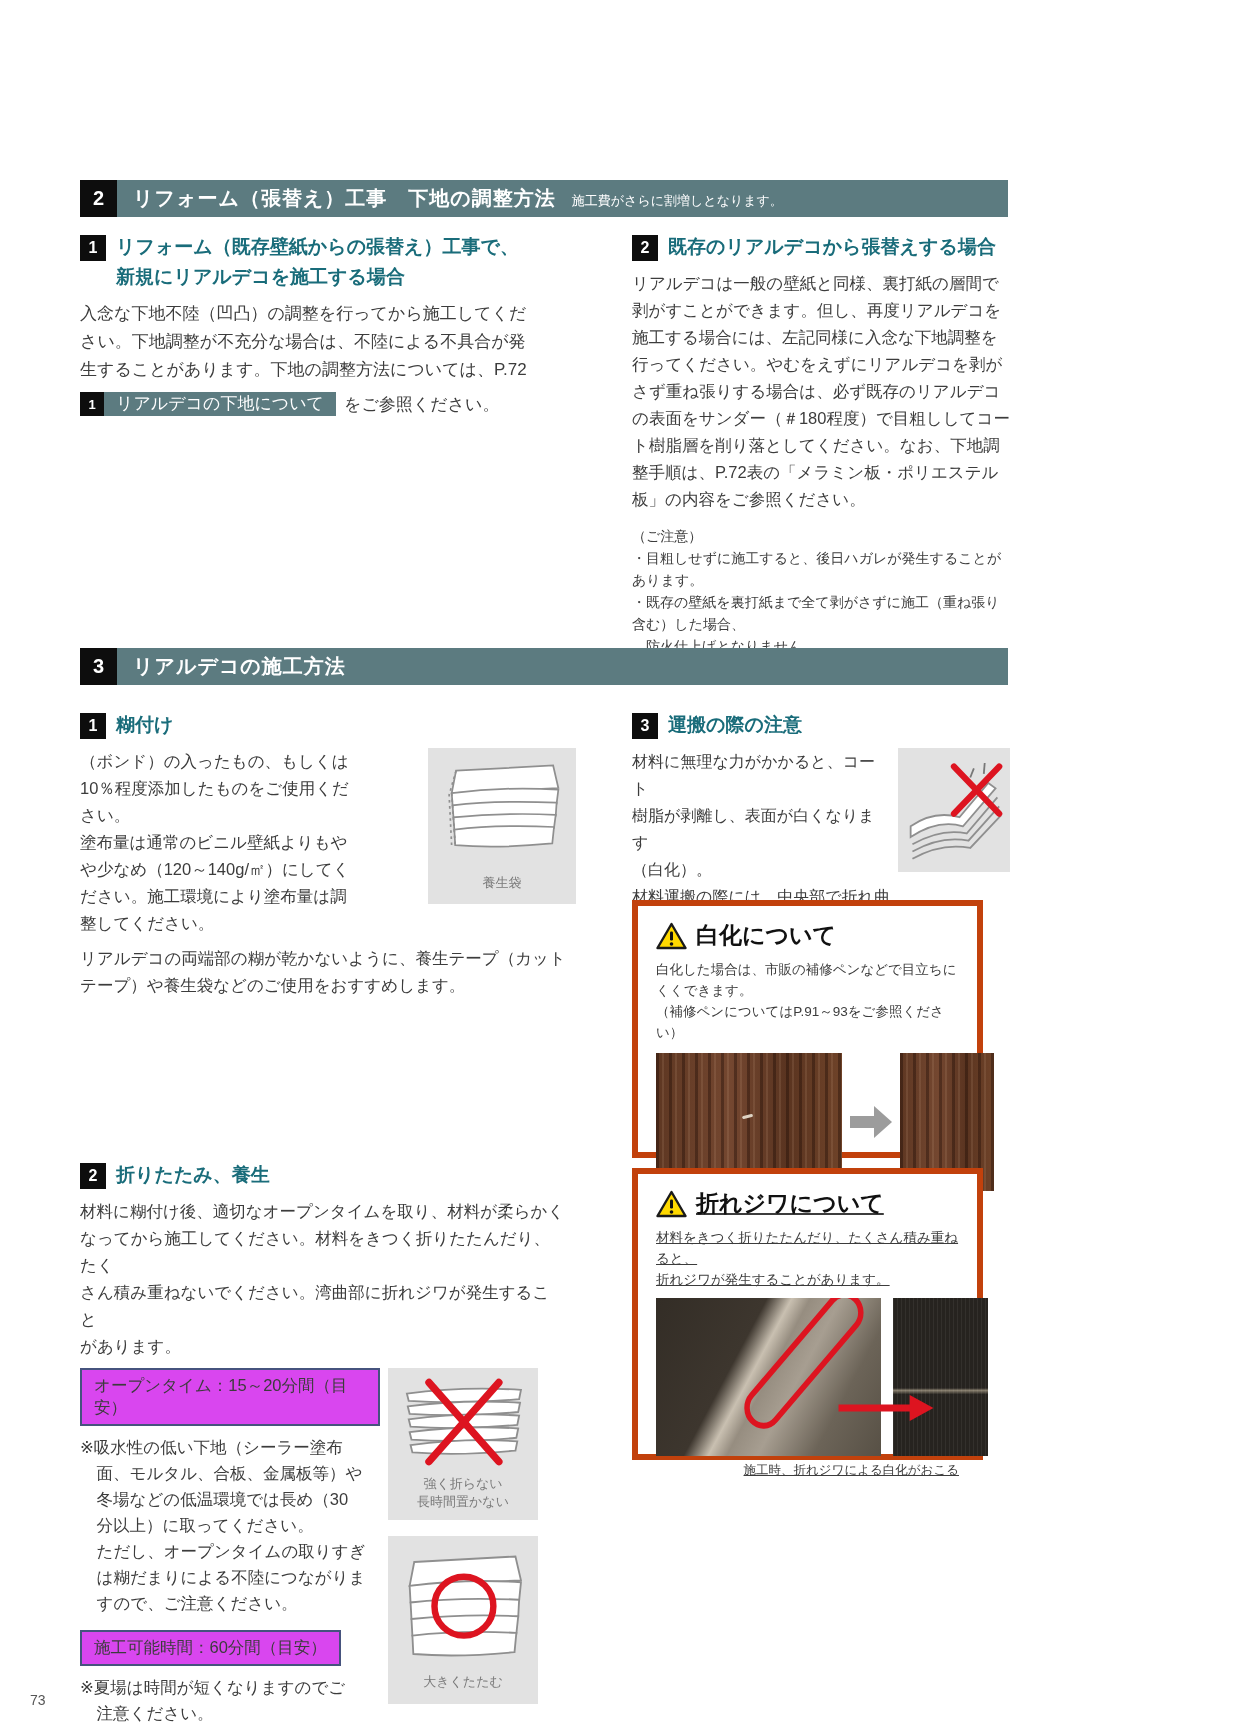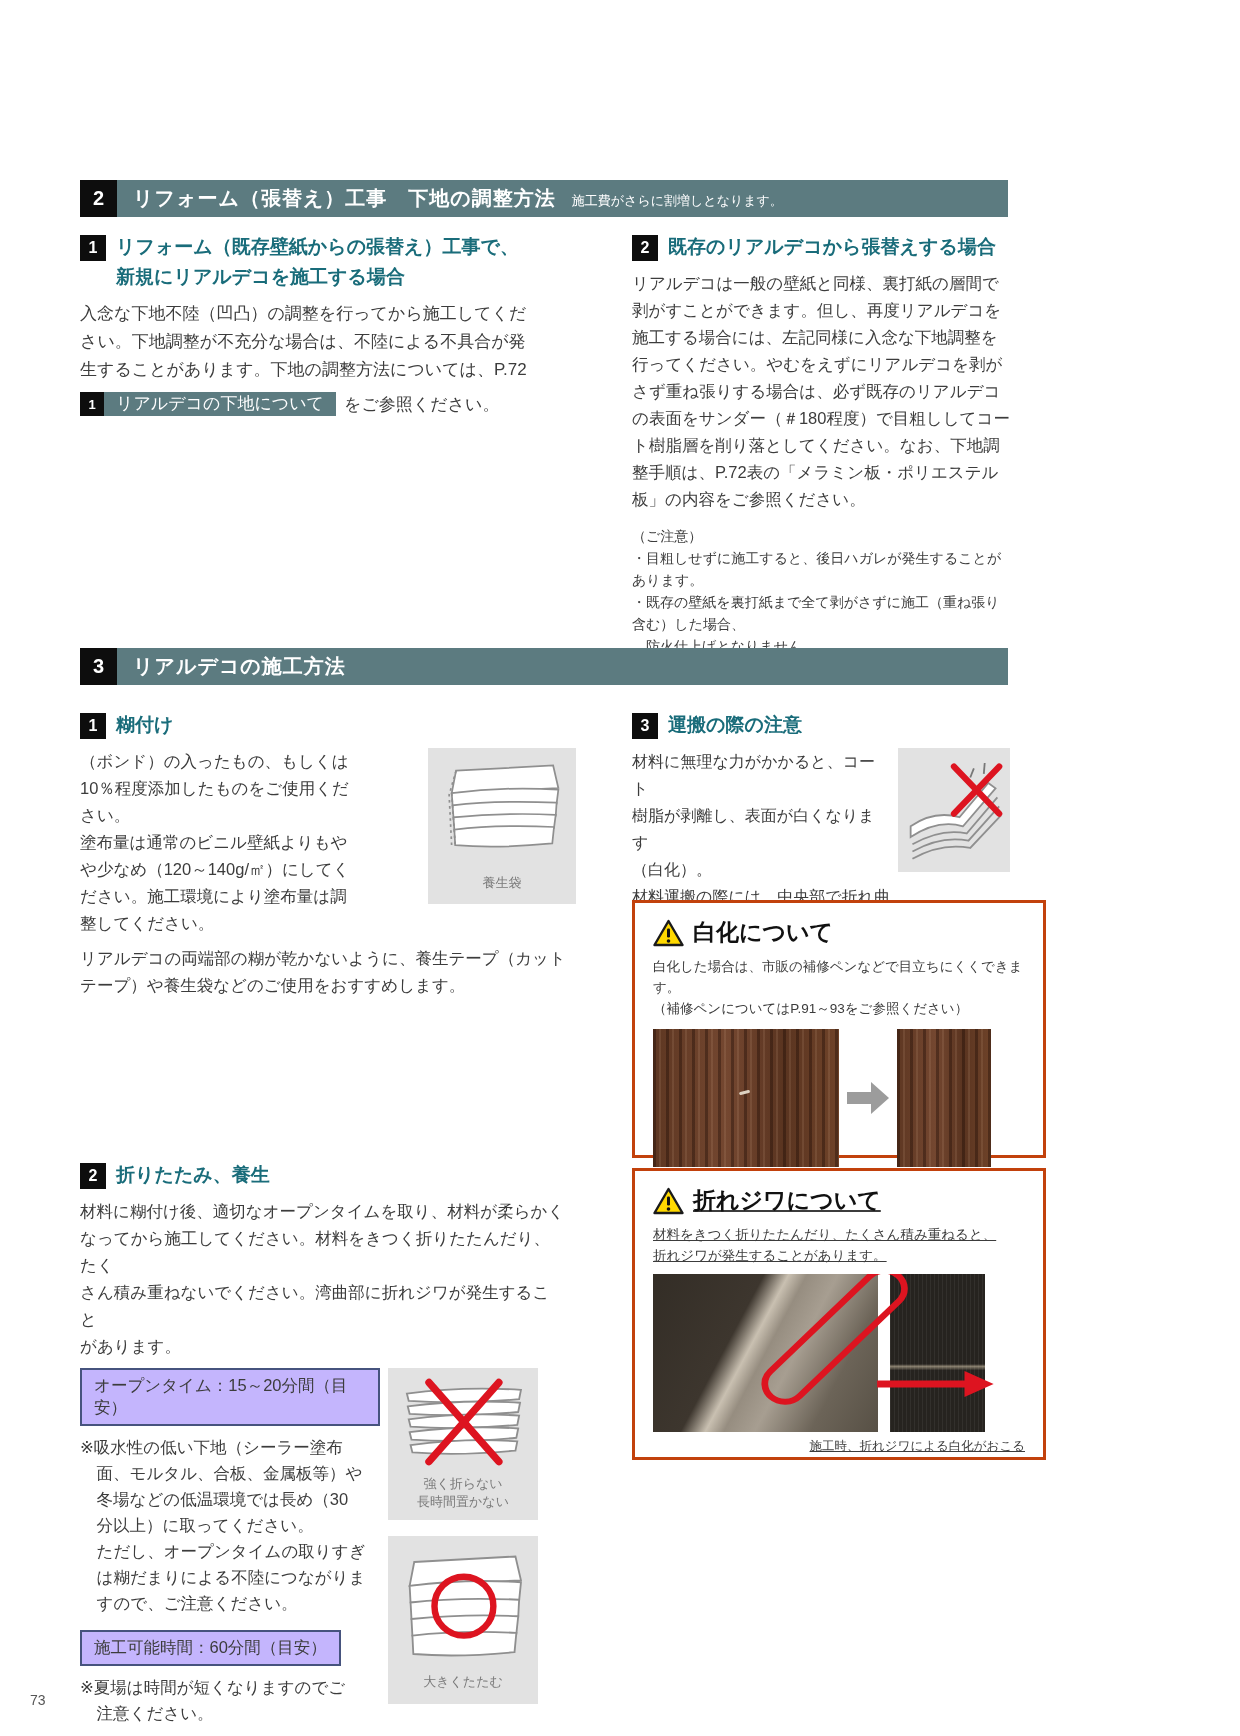--- a/index.html
+++ b/index.html
@@ -41,25 +41,25 @@
   #fold{position:absolute;left:80px;top:1160px;width:485px;}
   #transport{position:absolute;left:632px;top:710px;width:378px;}
 
   .cols{display:flex;gap:8px;margin-top:8px;}
   .coltext{flex:none;}
 
   .graybox{background:#e2e2e2;display:flex;flex-direction:column;align-items:center;justify-content:center;
            color:#7a7a7a;font-size:13px;line-height:18px;text-align:center;flex:none;box-sizing:border-box;padding:6px;}
   .figcap{margin-top:6px;}
 
-  .obox{border:2px solid #46537e;padding:5px 12px;font-size:16.5px;color:#3c3c3c;display:inline-block;background:#c4b5fd;}
+  .obox{border:2px solid #46537e;padding:5px 12px;font-size:16.5px;color:#3c3c3c;display:inline-block;background:#d946ef;}
   .notesmall{font-size:16.5px;line-height:26px;color:#3c3c3c;margin-top:8px;}
 
   
-  .infobox{position:absolute;left:632px;width:414px;border:3px solid #c2410c;box-sizing:border-box;
+  .infobox{position:absolute;left:632px;width:351px;border:6px solid #c2410c;box-sizing:border-box;
            padding:14px 18px;background:#fff;}
   #hakka{top:900px;height:258px;} #oreshiwa{top:1168px;height:292px;text-decoration:underline;}
   .warnhead{display:flex;align-items:center;gap:9px;font-size:23px;font-weight:bold;color:#111;}
   .boxbody{font-size:13.5px;line-height:21px;margin-top:8px;color:#3c3c3c;}
 
   .woodrow{display:flex;align-items:center;gap:6px;margin-top:10px;}
   .wood{height:138px;background-color:#6b3f28;position:relative;flex:none;
         background-image:
           repeating-linear-gradient(90deg, rgba(28,10,4,.38) 0 3px, rgba(0,0,0,0) 3px 6px,
                                     rgba(255,215,180,.10) 6px 8px, rgba(0,0,0,0) 8px 13px),

